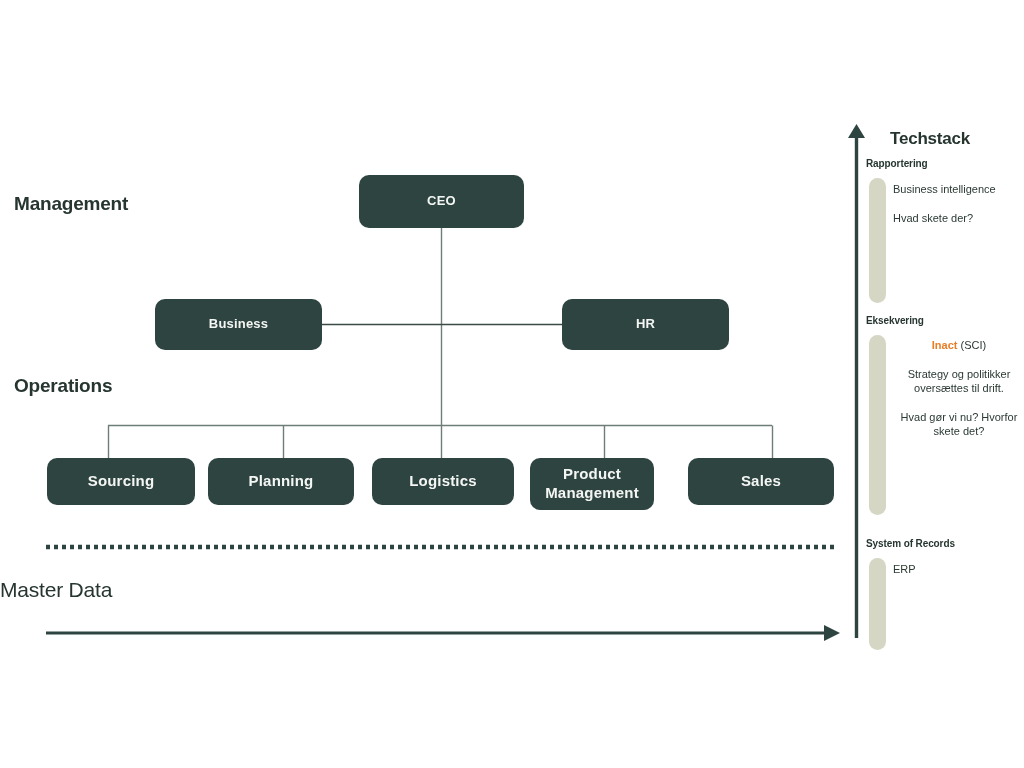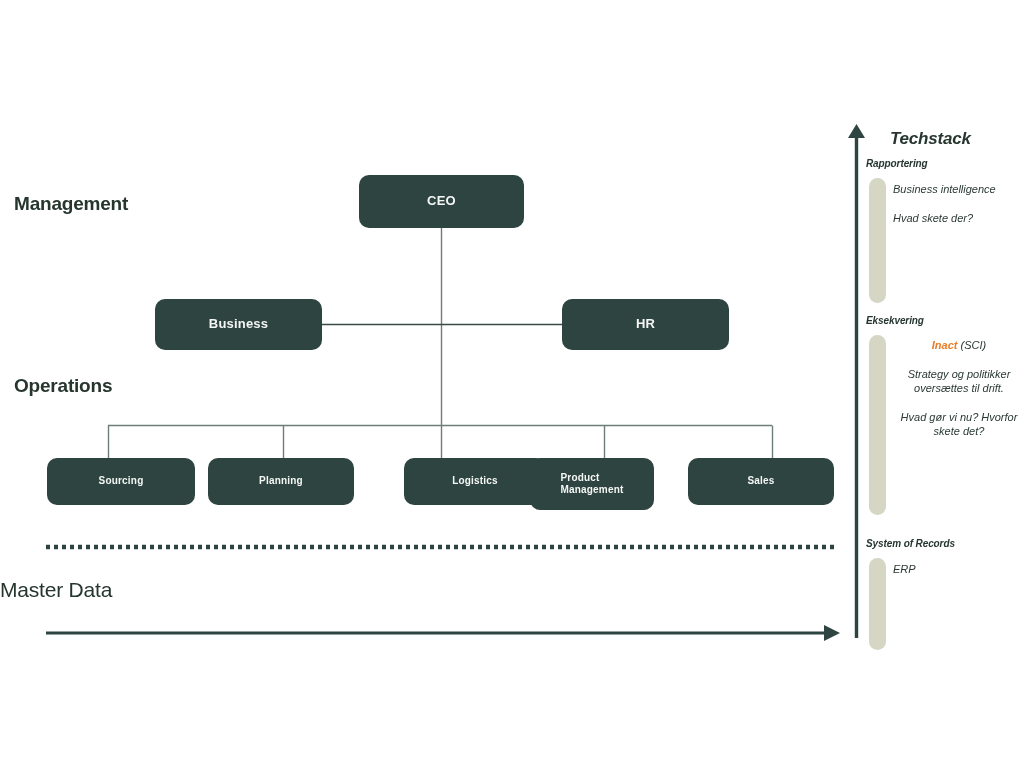--- a/index.html
+++ b/index.html
@@ -40,33 +40,34 @@
   
   .node {
     position: absolute;
     background: #2e4440;
     border-radius: 10px;
     color: #f4f6f4;
     font-weight: bold;
     display: flex;
     align-items: center;
     justify-content: center;
+    text-align: center;
     line-height: 1.25;
     box-sizing: border-box;
   }
   .node-lg { font-size: 13px; letter-spacing: 0.2px; }
-  .node-sm { font-size: 10px; letter-spacing: 0.2px; }
+  .node-sm { font-size: 15px; letter-spacing: 0.2px; }
 
   #node-ceo      { left: 359px; top: 175px; width: 165px; height: 53px; }
   #node-finance  { left: 155px; top: 299px; width: 167px; height: 51px; }
   #node-hr       { left: 562px; top: 299px; width: 167px; height: 51px; }
 
   #node-sourcing { left: 47px;  top: 458px; width: 148px; height: 47px; }
   #node-planning { left: 208px; top: 458px; width: 146px; height: 47px; }
-  #node-logistics{ left: 372px; top: 458px; width: 142px; height: 47px; margin-left: 32px; }
+  #node-logistics{ left: 372px; top: 458px; width: 142px; height: 47px; }
   #node-product  { left: 530px; top: 458px; width: 124px; height: 52px; }
   #node-sales    { left: 688px; top: 458px; width: 146px; height: 47px; }
 
   
   #connectors {
     position: absolute;
     left: 0; top: 0;
     width: 1024px;
     height: 768px;
     pointer-events: none;
@@ -85,21 +86,20 @@
     letter-spacing: -0.2px;
   }
 
   
   #techstack {
     position: absolute;
     left: 845px;
     top: 120px;
     width: 179px;
     height: 520px;
-    font-style: italic;
   }
   #techstack-title {
     position: absolute;
     left: 45px;
     top: 9px;
     font-size: 17px;
     font-weight: bold;
     color: #26362f;
     letter-spacing: -0.2px;
     white-space: nowrap;

